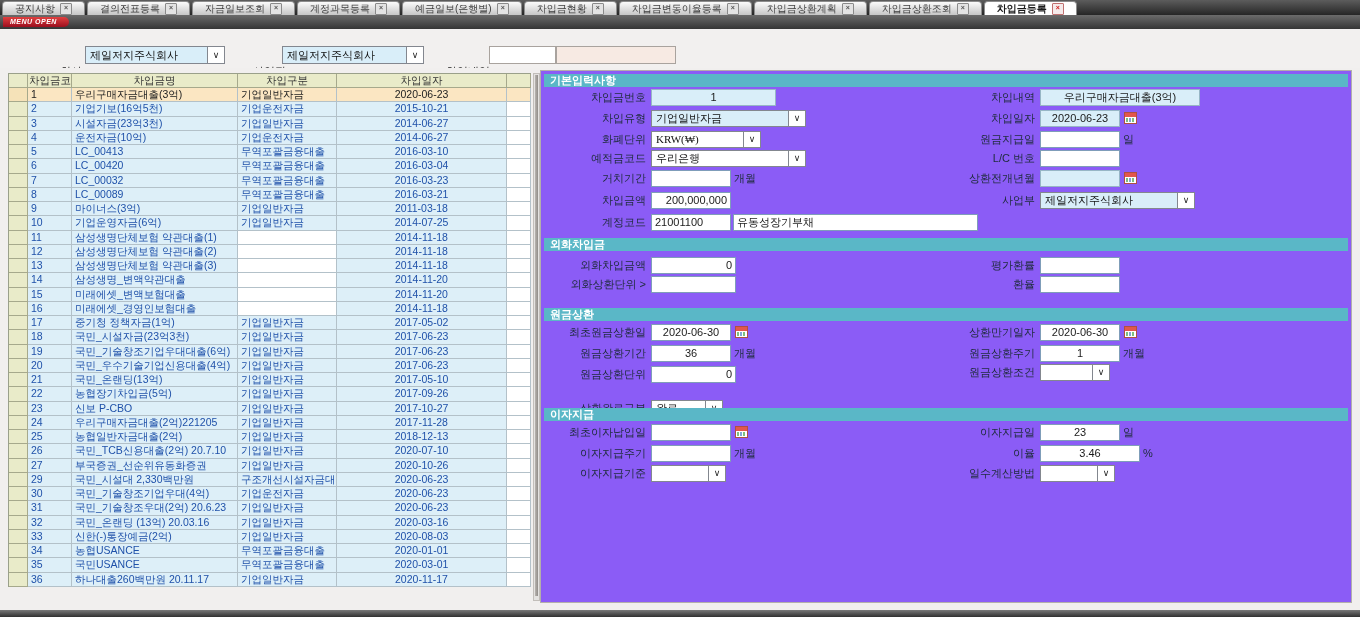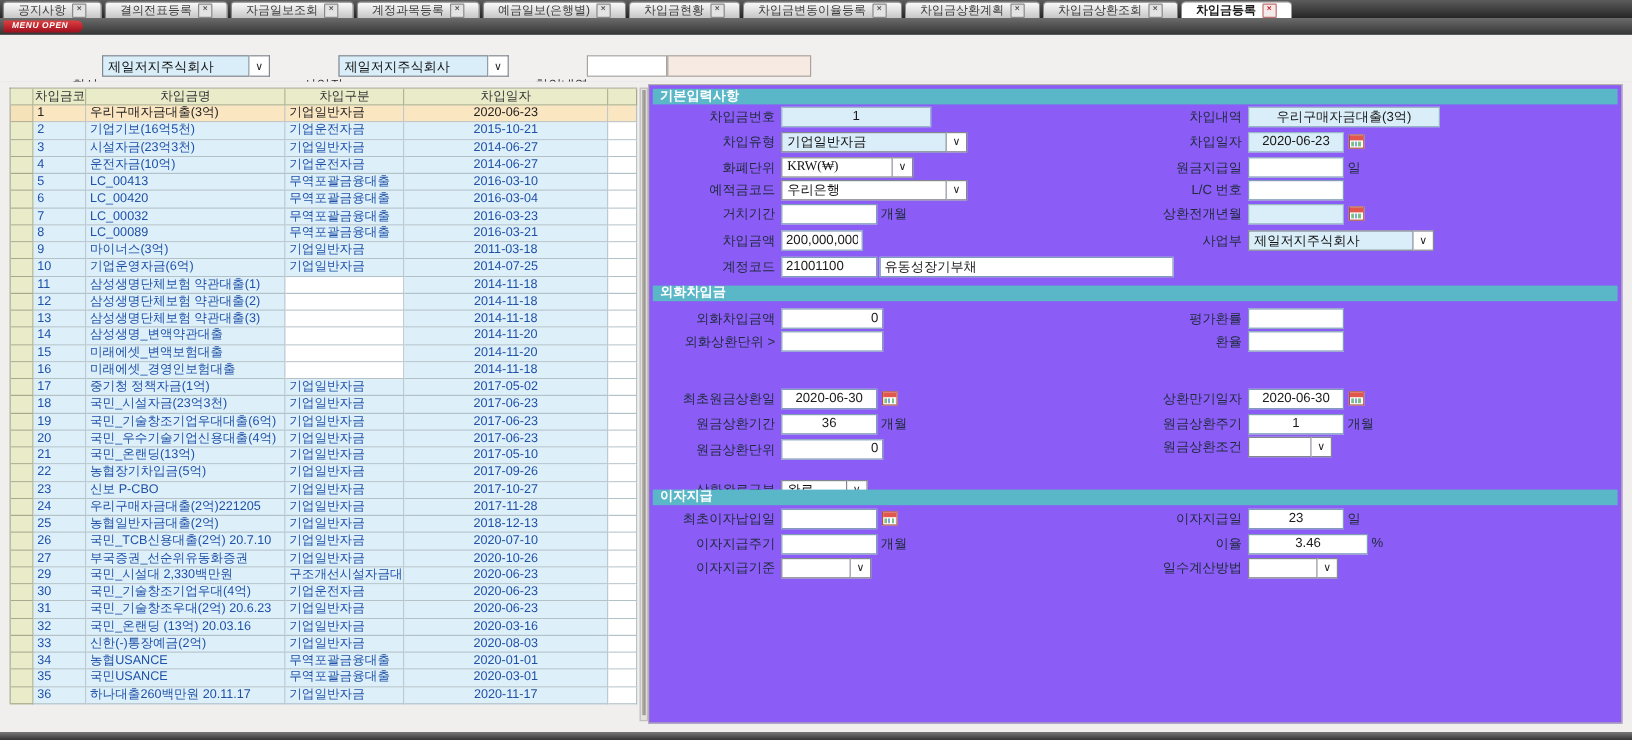--- a/index.html
+++ b/index.html
@@ -520,21 +520,21 @@
       <span class="fsuffix">개월</span>
     </div>
     <div class="frow rcol" style="top:98px">
       <span class="fl">상환전개년월</span>
       <input class="fi ro" style="width: 80px;" value="">
       <span class="cal"></span>
     </div>
 
     <div class="frow" style="top:120px;left:2px">
       <span class="fl">차입금액</span>
-      <input class="fi rt" style="width: 68px;" value="200,000,000">
+      <input class="fi rt" style="width: 80px;" value="200,000,000">
     </div>
     <div class="frow rcol" style="top:120px">
       <span class="fl">사업부</span>
       <div class="combo blue fcombo" style="width:155px">
         <span class="cbx">제일저지주식회사</span>
         <span class="arr">∨</span>
       </div>
     </div>
 
     <div class="frow" style="top:142px;left:2px">
@@ -556,20 +556,21 @@
 
     <div class="frow" style="top:204px;left:2px">
       <span class="fl">외화상환단위 &gt;</span>
       <input class="fi" style="width: 85px;" value="">
     </div>
     <div class="frow rcol" style="top:204px">
       <span class="fl">환율</span>
       <input class="fi" style="width: 80px;" value="">
     </div>
 
+    <div class="secbar" style="top:237px">원금상환</div>
 
     <div class="frow" style="top:252px;left:2px">
       <span class="fl">최초원금상환일</span>
       <input class="fi ctr" style="width: 80px;" value="2020-06-30">
       <span class="cal"></span>
     </div>
     <div class="frow rcol" style="top:252px">
       <span class="fl">상환만기일자</span>
       <input class="fi ctr" style="width: 80px;" value="2020-06-30">
       <span class="cal"></span>

